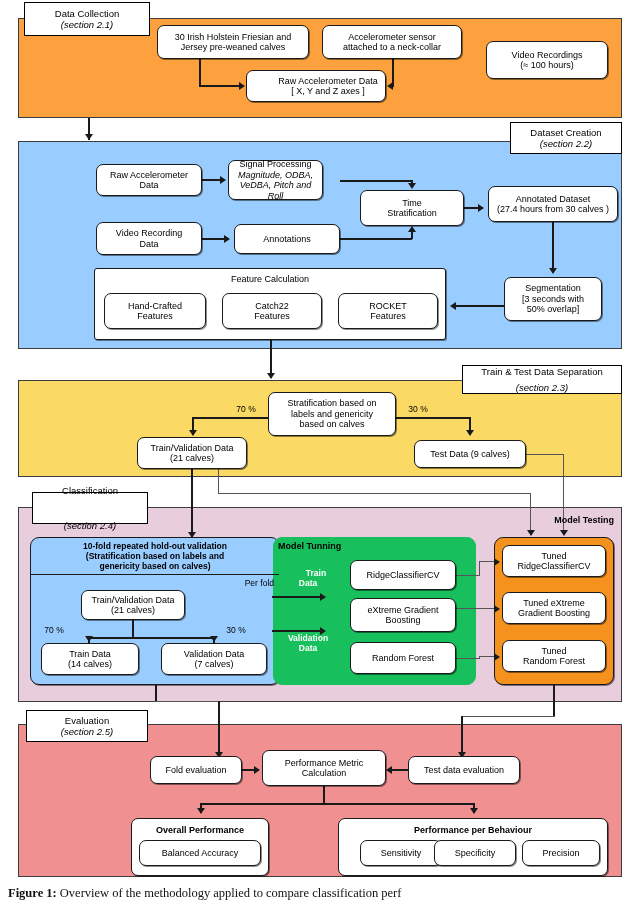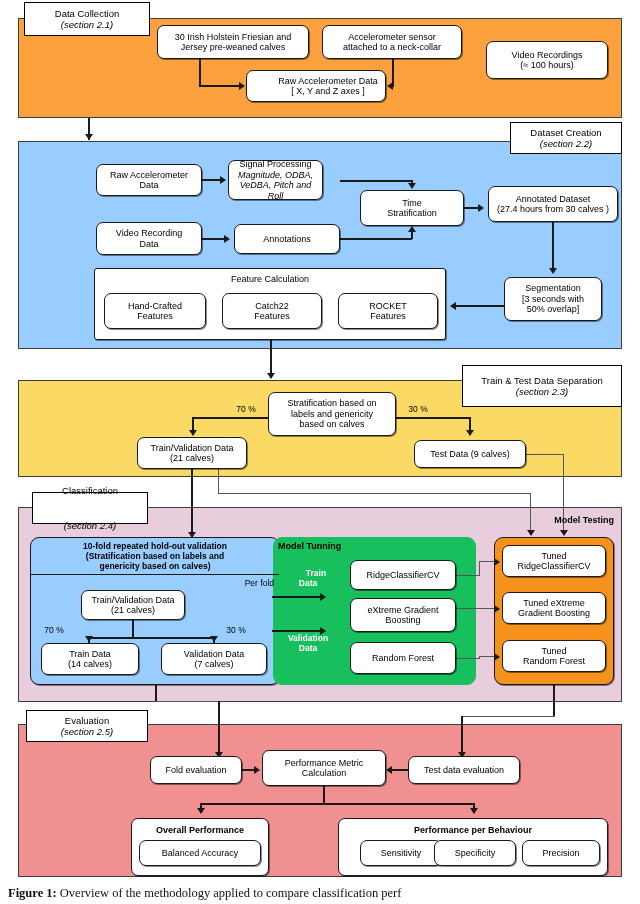--- a/index.html
+++ b/index.html
@@ -72,21 +72,21 @@
   <div class="band salmon" style="left:18px;top:724px;width:604px;height:153px;"></div>
 
   <div class="sect-tab" style="left:24px;top:2px;width:126px;height:34px;">
     <div>Data Collection</div>
     <div class="sub">(section 2.1)</div>
   </div>
   <div class="sect-tab" style="left:510px;top:122px;width:112px;height:32px;">
     <div>Dataset Creation</div>
     <div class="sub">(section 2.2)</div>
   </div>
-  <div class="sect-tab" style="left:462px;top:365px;width:160px;height:42px;">
+  <div class="sect-tab" style="left:462px;top:365px;width:160px;height:29px;justify-content:space-between;">
     <div>Train &amp; Test Data Separation</div>
     <div class="sub">(section 2.3)</div>
   </div>
   <div class="sect-tab" style="left:32px;top:492px;width:116px;height:32px;gap:24px;">
     <div>Classification</div>
     <div class="sub">(section 2.4)</div>
   </div>
   <div class="sect-tab" style="left:26px;top:710px;width:122px;height:32px;">
     <div>Evaluation</div>
     <div class="sub">(section 2.5)</div>

